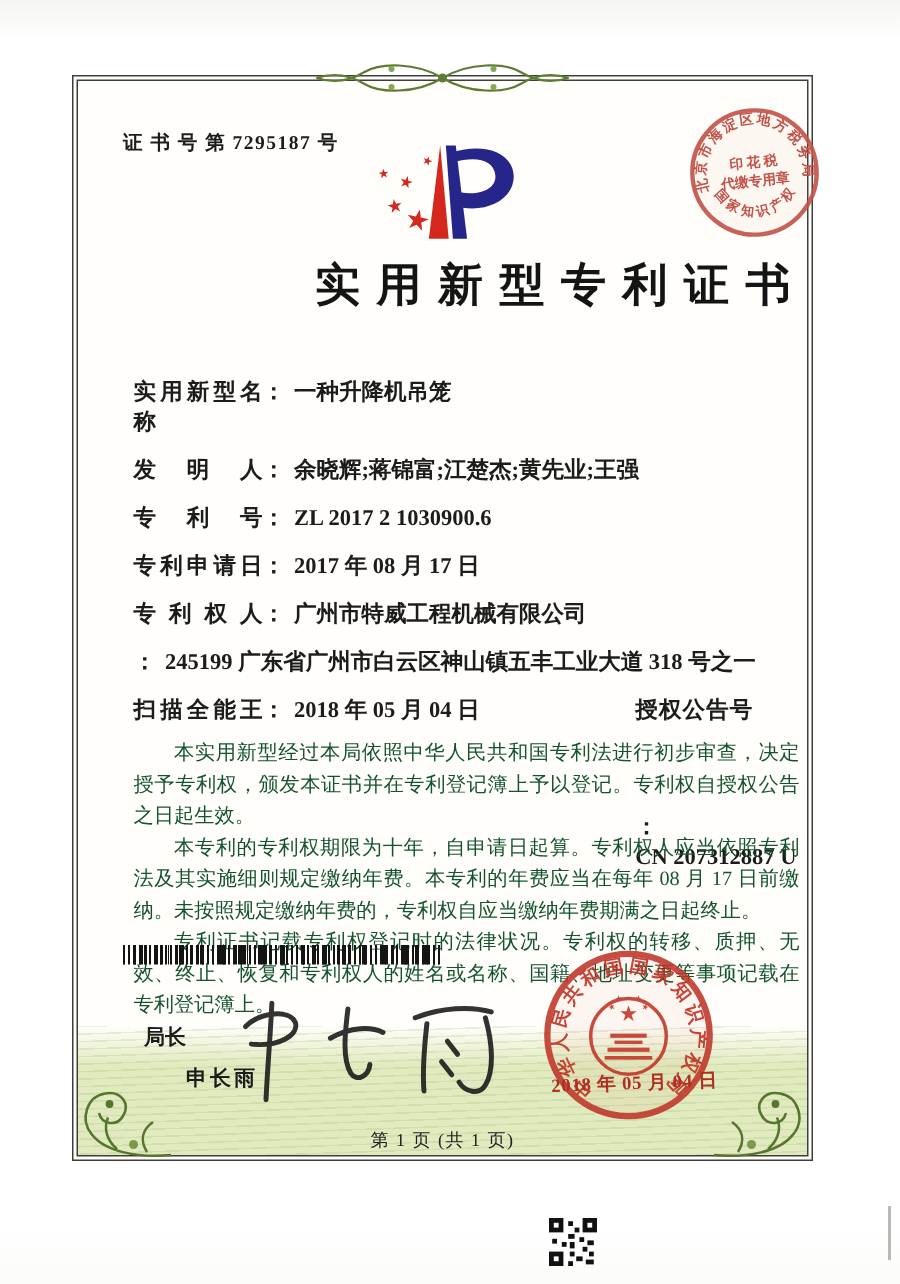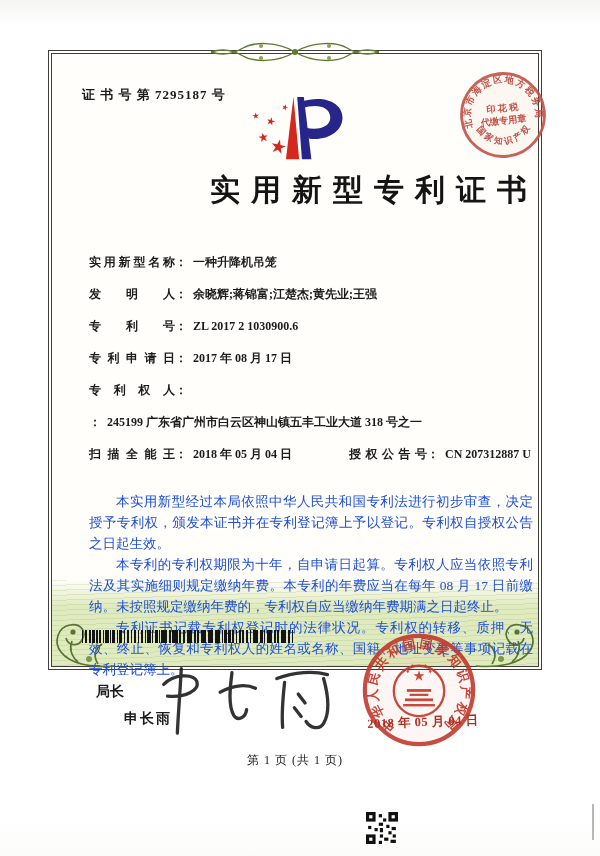--- a/index.html
+++ b/index.html
@@ -5,43 +5,43 @@
   html,body{margin:0;padding:0;}
   body{
     width:600px;height:856px;position:relative;overflow:hidden;
     background:#ffffff;
     font-family:"Liberation Serif","DejaVu Serif",serif;
     color:#1c1c1c;
   }
   .scan-page{position:absolute;inset:0;background:linear-gradient(180deg,#f4f4f1 0,#ffffff 26px 96%,#fbfbf8 100%);}
   
   .cert-frame{
-    position:absolute;left:48px;top:50px;width:494px;height:620px;
+    position:absolute;left:48px;top:50px;width:494px;height:724px;
     border:4px double #3e3e3a;background:#fffefa;box-sizing:border-box;
   }
   .green-band{
     position:absolute;left:0;right:0;bottom:0;height:86px;
     background:
       repeating-linear-gradient(178deg, rgba(126,156,74,.16) 0 1px, rgba(255,255,255,0) 1px 5px),
       linear-gradient(to top, rgba(223,233,188,.95) 0 70%, rgba(223,233,188,0) 100%);
   }
   .ornament{position:absolute;}
   .cert-no{position:absolute;left:30px;top:32px;font-size:13px;font-weight:600;letter-spacing:1px;white-space:pre;}
   .title{position:absolute;left:0;right:0;top:116px;text-align:right;
     font-size:30px;font-weight:bold;letter-spacing:11px;color:#141414;white-space:nowrap;}
   
-  .fields{position:absolute;left:37px;top:198px;width:442px;font-size:12px;font-weight:600;}
+  .fields{position:absolute;left:37px;top:198px;width:442px;font-size:15px;font-weight:600;}
   .frow{display:flex;margin-bottom:12px;line-height:20px;}
   .flabel{display:inline-block;width:86px;text-align:justify;text-align-last:justify;white-space:normal;flex:0 0 86px;}
   .fcolon{flex:0 0 auto;margin-right:6px;}
   .fvalue{flex:1;}
-  .grant-right{margin-left:auto;display:flex;}
+  .grant-right{margin-left:auto;display:flex;flex-direction:column;}
   .grant-right .flabel{width:78px;flex:0 0 78px;}
   
-  .paras{position:absolute;left:37px;top:437px;width:444px;font-size:13.5px;line-height:21px;text-align:justify;color:#1d4ed8;}
+  .paras{position:absolute;left:37px;top:437px;width:444px;font-size:13.5px;line-height:21px;text-align:justify;color:#14532d;}
   .paras p{margin:0;text-indent:2em;}
   
   .barcode{position:absolute;left:30px;top:576px;width:212px;height:13px;
     background:
       repeating-linear-gradient(90deg,#141414 0 1.5px,transparent 1.5px 3.5px),
       repeating-linear-gradient(90deg,#141414 0 1px,transparent 1px 7.5px),
       repeating-linear-gradient(90deg,transparent 0 11px,#141414 11px 13.5px);}
   .official-title{position:absolute;left:44px;top:629px;font-size:14px;font-weight:700;}
   .official-name{position:absolute;left:40px;top:656px;font-size:14px;font-weight:700;letter-spacing:2px;margin-left:32px;}
   .signature{position:absolute;left:100px;top:600px;}
@@ -155,20 +155,21 @@
         <span class="fvalue">ZL 2017 2 1030900.6</span>
       </div>
       <div class="frow">
         <span class="flabel">专利申请日</span>
           <span class="fcolon">：</span>
         <span class="fvalue">2017 年 08 月 17 日</span>
       </div>
       <div class="frow">
         <span class="flabel">专利权人</span>
           <span class="fcolon">：</span>
+        <span class="fvalue">广州市特威工程机械有限公司</span>
       </div>
       <div class="frow">
           <span class="fcolon">：</span>
         <span class="fvalue">245199 广东省广州市白云区神山镇五丰工业大道 318 号之一</span>
       </div>
       <div class="frow">
         <span class="flabel">扫描全能王</span>
           <span class="fcolon">：</span>
         <span class="fvalue" style="flex:0 0 auto;">2018 年 05 月 04 日</span>
         <span class="grant-right">

